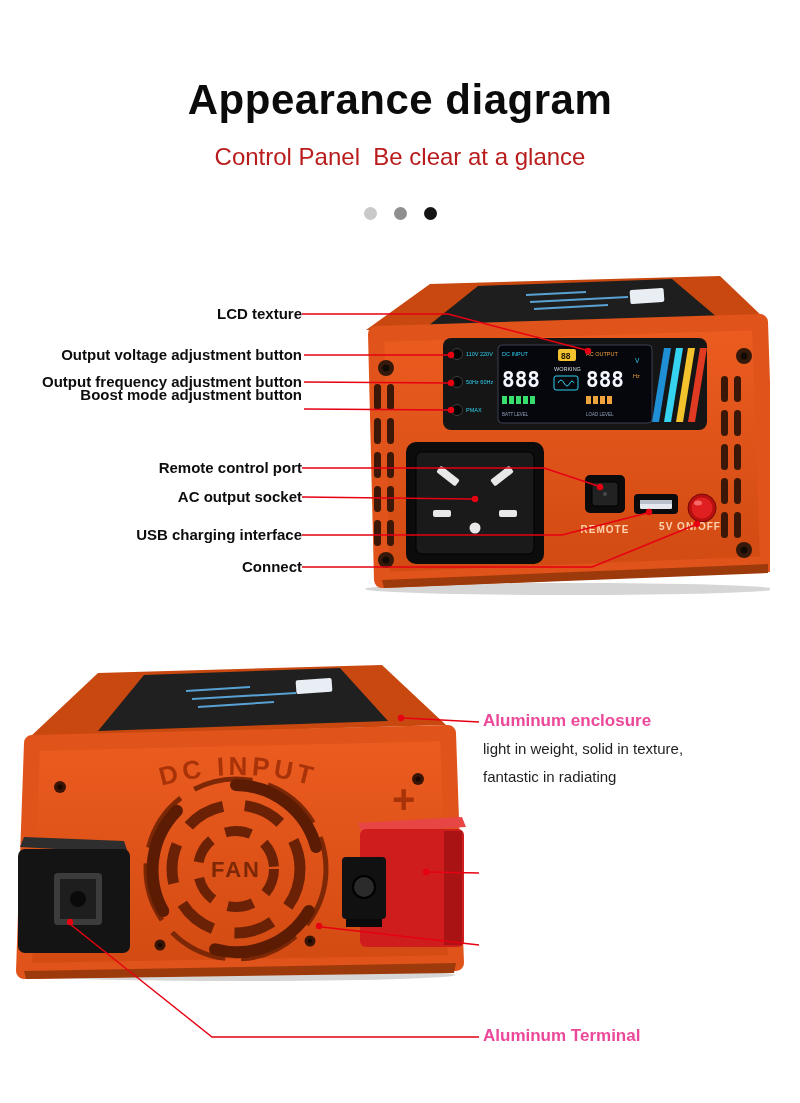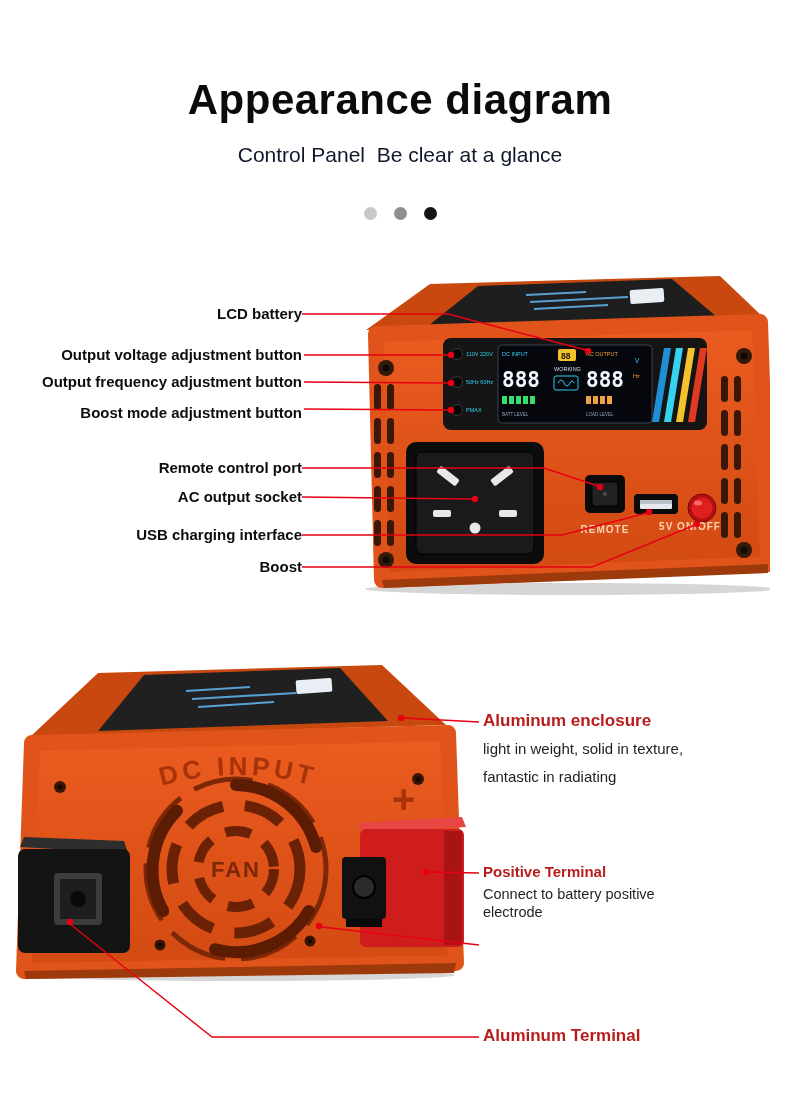--- a/index.html
+++ b/index.html
@@ -3,32 +3,32 @@
 <meta charset="utf-8">
 <style>
   * { margin:0; padding:0; box-sizing:border-box; }
   html,body { background:#ffffff; }
   body { font-family:"Liberation Sans", sans-serif; }
   .page { position:relative; width:800px; height:1103px; margin:16px auto; background:#fff; overflow:hidden; }
 
   .title { position:absolute; top:60px; left:0; width:100%; text-align:center;
            font-size:42px; font-weight:800; color:#0b0b0b; letter-spacing:.5px; }
   .subtitle { position:absolute; top:127px; left:0; width:100%; text-align:center;
-              font-size:21px; color:#0f172a; white-space:pre; }
+              font-size:24px; color:#b91c1c; white-space:pre; }
 
   .dots { position:absolute; top:191px; left:0; width:100%; display:flex;
           justify-content:center; gap:17px; }
   .dot { width:13px; height:13px; border-radius:50%; }
   .dot-1 { background:#c9c9c9; } .dot-2 { background:#8f8f8f; } .dot-3 { background:#141414; }
 
   .front-label { position:absolute; left:0; width:302px; text-align:right;
                  font-size:15px; font-weight:bold; color:#0d0d0d; line-height:20px; z-index:4; }
 
   .back-callout { position:absolute; left:483px; z-index:4; }
-  .bc-title { font-size:15px; font-weight:bold; color:#b91c1c; line-height:20px; }
+  .bc-title { font-size:15px; font-weight:bold; color:#ec4899; line-height:20px; }
   .bc-title.lg { font-size:17px; line-height:22px; }
   .bc-desc { font-size:14.5px; color:#1f1f1f; line-height:18px; margin-top:3px; }
   .bc-desc.lg { font-size:15px; line-height:28px; }
 
   .front-svg { position:absolute; left:330px; top:250px; width:440px; height:330px; z-index:2; }
   .back-svg  { position:absolute; left:10px;  top:645px; width:460px; height:320px; z-index:2; }
   .callout-overlay { position:absolute; left:0; top:0; width:800px; height:1103px;
                      z-index:5; pointer-events:none; }
 </style>
 </head>
@@ -38,28 +38,28 @@
 
   <div class="title">Appearance diagram</div>
   <div class="subtitle">Control Panel  Be clear at a glance</div>
 
   <div class="dots">
     <span class="dot dot-1"></span>
     <span class="dot dot-2"></span>
     <span class="dot dot-3"></span>
   </div>
 
-  <div class="front-label" style="top:288px">LCD battery</div>
+  <div class="front-label" style="top:288px">LCD texture</div>
   <div class="front-label" style="top:356px">Output frequency adjustment button</div>
   <div class="front-label" style="top:329px">Output voltage adjustment button</div>
-  <div class="front-label" style="top:387px">Boost mode adjustment button</div>
+  <div class="front-label" style="top:369px">Boost mode adjustment button</div>
   <div class="front-label" style="top:442px">Remote control port</div>
   <div class="front-label" style="top:471px">AC output socket</div>
   <div class="front-label" style="top:509px">USB charging interface</div>
-  <div class="front-label" style="top:541px">Boost</div>
+  <div class="front-label" style="top:541px">Connect</div>
 
   <svg class="front-svg" viewBox="0 0 440 330">
     <defs>
       <linearGradient id="faceGradF" x1="0" y1="0" x2="0" y2="1">
         <stop offset="0" stop-color="#ec5c20"></stop>
         <stop offset="1" stop-color="#d04a12"></stop>
       </linearGradient>
       <g id="ventcol">
         <rect x="0" y="0" width="7" height="26" rx="3.5"></rect>
         <rect x="0" y="34" width="7" height="26" rx="3.5"></rect>
@@ -249,24 +249,20 @@
       <rect x="8" y="188" width="112" height="104" rx="7" fill="#141414"></rect>
       <rect x="44" y="212" width="48" height="52" rx="4" fill="#3c3c3c"></rect>
       <rect x="50" y="218" width="36" height="40" fill="#1e1e1e"></rect>
       <circle cx="68" cy="238" r="8" fill="#0a0a0a"></circle>
     </g>
   </svg>
 
   <div class="back-callout" style="top:694px">
     <div class="bc-title lg">Aluminum enclosure</div>
     <div class="bc-desc lg" style="width:252px">light in weight, solid in texture, fantastic in radiating</div>
-  </div>
-  <div class="back-callout" style="top:846px">
-    <div class="bc-title">Positive Terminal</div>
-    <div class="bc-desc" style="width:212px">Connect to battery positive electrode</div>
   </div>
   <div class="back-callout" style="top:1009px">
     <div class="bc-title lg">Aluminum Terminal</div>
   </div>
 
   <svg class="callout-overlay" viewBox="0 0 800 1103">
     <g stroke="#e60012" stroke-width="1.4" fill="none">
       <polyline points="302,298 448,298 586,334"></polyline>
       <polyline points="304,339 448,339"></polyline>
       <polyline points="304,366 448,367"></polyline>

